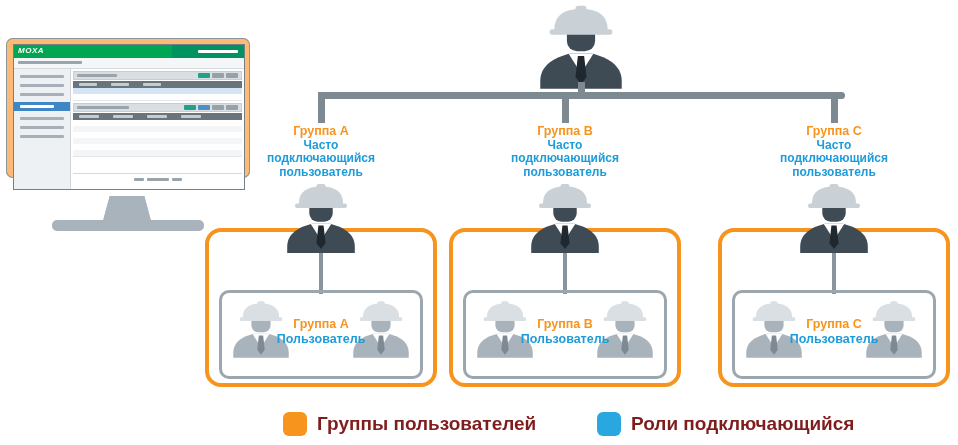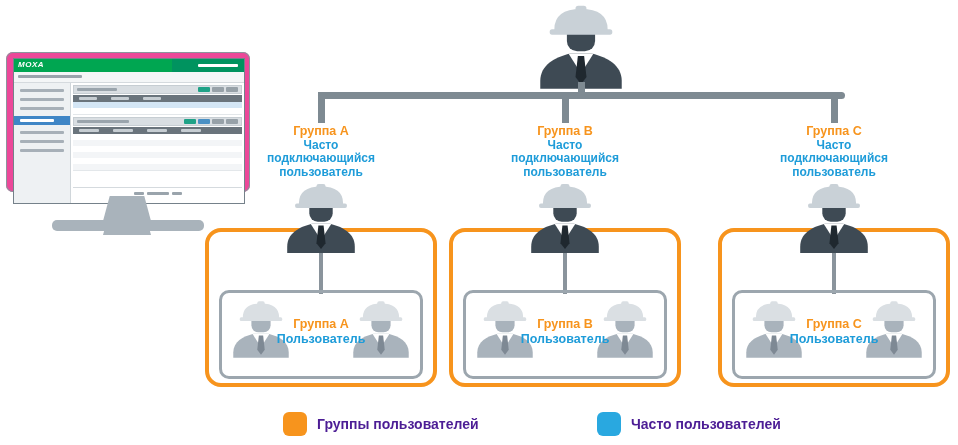--- a/index.html
+++ b/index.html
@@ -33,24 +33,24 @@
   .col .mp2{left:144px;top:206px;width:64px;height:60px;z-index:2;}
   .member-labels{position:absolute;left:0;right:0;top:225px;text-align:center;line-height:15px;z-index:4;}
   .member-group{color:#F7941D;font-weight:bold;font-size:12.5px;}
   .member-role{color:#1E9CD9;font-weight:bold;font-size:12.5px;}
 
   
   .legend-item{position:absolute;top:412px;display:flex;align-items:center;gap:10px;}
   .swatch{width:24px;height:24px;border-radius:6px;}
   .swatch-orange{background:#F7941D;}
   .swatch-blue{background:#29A8E0;}
-  .legend-label{font-size:14px;font-weight:bold;color:#4c1d95;white-space:nowrap;}
-
-  
-  .monitor{position:absolute;left:6px;top:52px;width:244px;height:140px;background:#ec4899;
+  .legend-label{font-size:19px;font-weight:bold;color:#7f1d1d;white-space:nowrap;}
+
+  
+  .monitor{position:absolute;left:6px;top:38px;width:244px;height:140px;background:#fdba74;
            border-radius:7px;box-shadow:inset 0 0 0 1px #8A959D;}
   .screen{position:absolute;left:7px;top:6px;width:230px;height:144px;background:#ffffff;
           border:1px solid #75818A;overflow:hidden;}
   .m-neck{position:absolute;left:104px;top:196px;width:48px;height:25px;background:#A9B3BB;
           clip-path:polygon(14% 0,86% 0,100% 100%,0 100%);}
   .m-base{position:absolute;left:52px;top:220px;width:152px;height:11px;background:#A9B3BB;border-radius:5px;}
 
   .s-head{position:absolute;left:0;top:0;right:0;height:13px;background:#00A651;}
   .s-head-right{position:absolute;right:0;top:0;width:72px;height:13px;background:#00935F;}
   .s-logo{position:absolute;left:4px;top:1px;color:#ffffff;font-size:8px;font-weight:bold;
@@ -274,16 +274,16 @@
       <div class="member-role">Пользователь</div>
     </div>
   </div>
 
   <div class="legend-item" style="left:283px">
     <span class="swatch swatch-orange"></span>
     <span class="legend-label">Группы пользователей</span>
   </div>
   <div class="legend-item" style="left:597px">
     <span class="swatch swatch-blue"></span>
-    <span class="legend-label">Часто пользователей</span>
+    <span class="legend-label">Роли подключающийся</span>
   </div>
 
 </div>
 
 </body></html>

